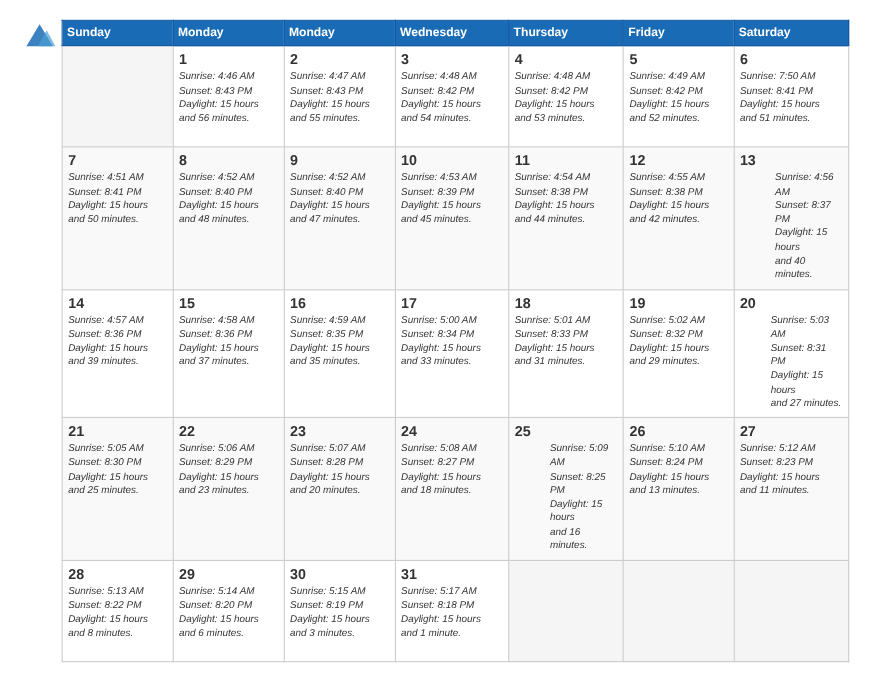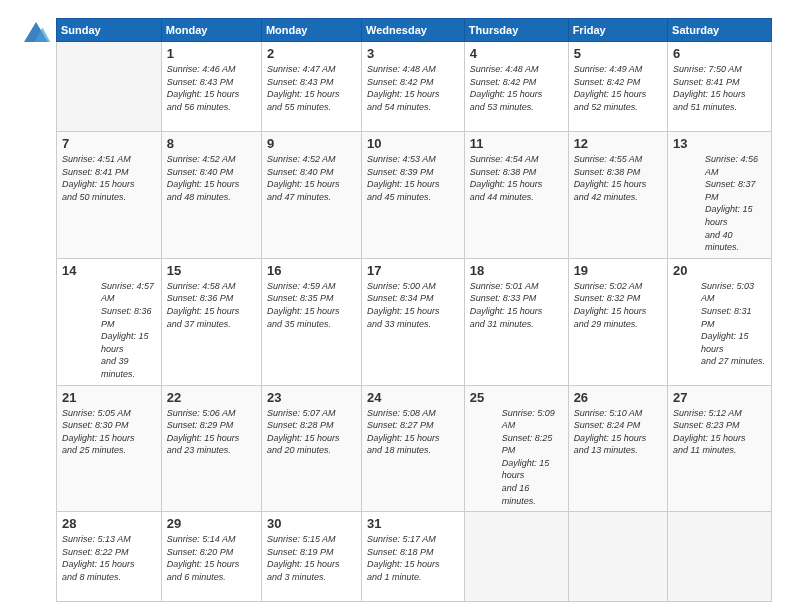--- a/index.html
+++ b/index.html
@@ -222,21 +222,21 @@
             <span class="day-number">13</span>
             <div class="day-info" style="white-space: pre-line; margin-left: 32px;">Sunrise: 4:56 AM
 Sunset: 8:37 PM
 Daylight: 15 hours
 and 40 minutes.</div>
           </td>
         </tr>
         <tr>
           <td>
             <span class="day-number">14</span>
-            <div class="day-info" style="white-space: pre-line; margin-left: 39px;">Sunrise: 4:57 AM
+            <div class="day-info" style="white-space: pre-line;">Sunrise: 4:57 AM
 Sunset: 8:36 PM
 Daylight: 15 hours
 and 39 minutes.</div>
           </td>
           <td>
             <span class="day-number">15</span>
             <div class="day-info" style="white-space: pre-line;">Sunrise: 4:58 AM
 Sunset: 8:36 PM
 Daylight: 15 hours
 and 37 minutes.</div>

